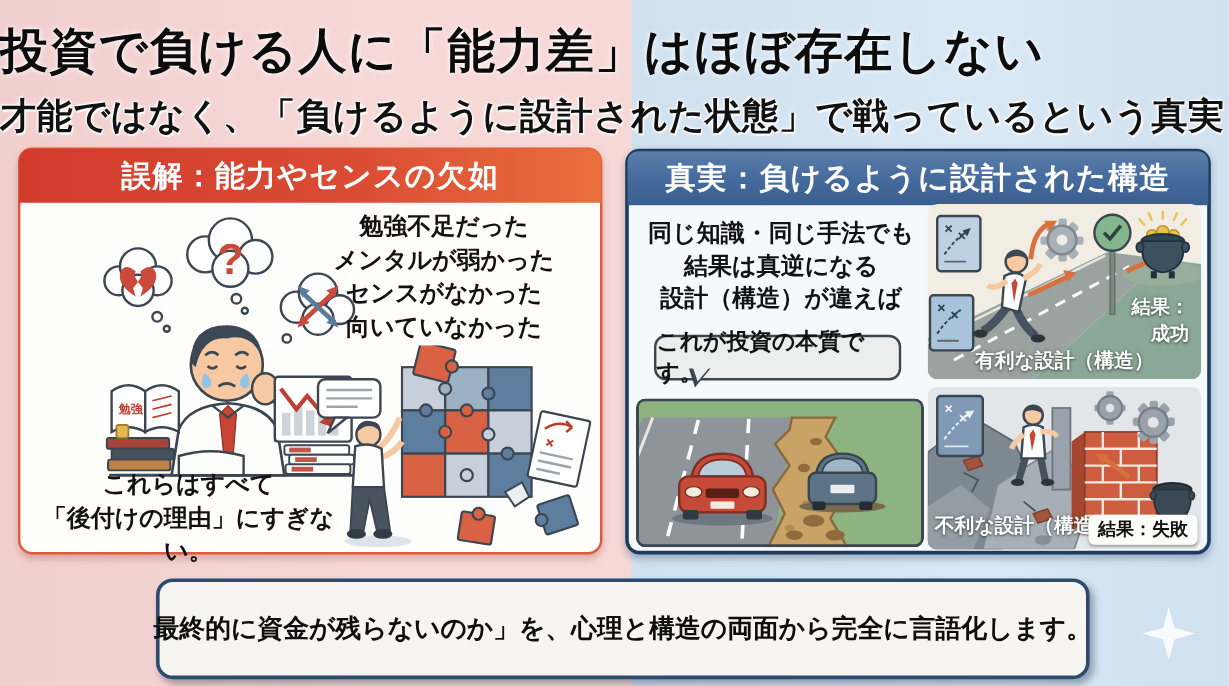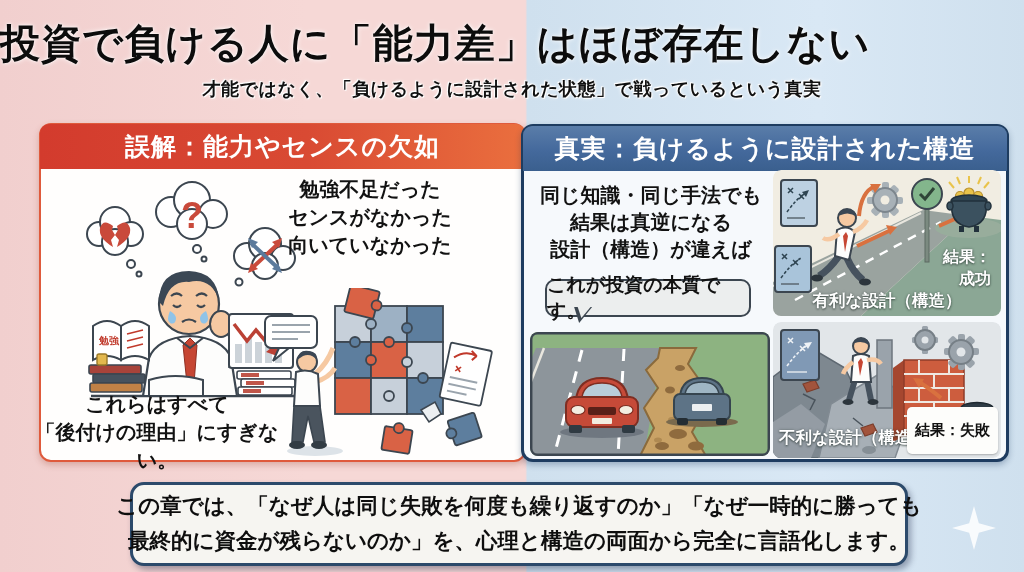--- a/index.html
+++ b/index.html
@@ -9,29 +9,29 @@
     background:linear-gradient(90deg,#f1cfce 0%,#f6d8d6 30%,#f6d8d6 51.3%,#cfe0ee 51.5%,#d9e8f5 80%,#cfe0ee 100%);
   }
   .abs{position:absolute;}
   
   .title{
     top:17px;left:0;width:1024px;text-align:left;
     font-size:40px;font-weight:900;color:#0c0c0c;letter-spacing:1px;line-height:1.3;
     text-shadow:0 0 5px rgba(255,255,255,.9),0 0 2px rgba(255,255,255,.9);
   }
   .subtitle{
-    top:77px;left:0;width:1024px;text-align:center;
-    font-size:18px;font-weight:900;color:#111;letter-spacing:.5px;
+    top:77px;left:0;width:1024px;
+    font-size:30px;font-weight:900;color:#111;letter-spacing:.5px;
     text-shadow:0 0 4px #fff,0 0 2px #fff,1px 1px 0 #fff,-1px -1px 0 #fff;
   }
   
   .panel{border-radius:12px;box-sizing:border-box;}
   .panel-left{
     left:15px;top:123px;width:487px;height:339px;background:#fffefd;
-    border:2.5px solid #df5a3c;box-shadow:0 3px 6px rgba(150,60,40,.28);margin-left:24px;
+    border:2.5px solid #df5a3c;box-shadow:0 3px 6px rgba(150,60,40,.28);
   }
   .panel-right{
     left:521px;top:124px;width:488px;height:338px;background:#f6f9fc;
     border:3px solid #1e3c60;box-shadow:0 3px 6px rgba(20,50,90,.3);
   }
   .panel-header{
     position:absolute;left:-1px;top:-1px;right:-1px;height:45px;
     border-radius:9px 9px 0 0;display:flex;align-items:center;justify-content:center;
     color:#fff;font-size:25px;font-weight:900;letter-spacing:1px;
   }
@@ -72,21 +72,21 @@
   .fig-failure{left:773px;top:322px;width:228px;height:136px;}
   .overlay-label{
     position:absolute;color:#fff;font-weight:900;
     text-shadow:0 1px 2px rgba(30,45,40,.65),0 0 3px rgba(30,45,40,.4);
   }
   .result-success{right:10px;top:76px;font-size:16px;line-height:22px;text-align:right;}
   .favorable-label{left:0;right:0;bottom:4px;text-align:center;font-size:16.5px;}
   .unfavorable-label{left:6px;bottom:9px;font-size:16.5px;}
   .failure-badge{
     position:absolute;right:3px;bottom:4px;background:#fdfdfb;color:#111;
-    font-size:15px;font-weight:900;padding:14px 8px;border-radius:5px;
+    font-size:15px;font-weight:900;padding:3px 8px;border-radius:5px;
     box-shadow:0 1px 2px rgba(0,0,0,.25);
     margin-left:45px;
   }
   
   .footer-box{
     left:130px;top:482px;width:778px;height:84px;box-sizing:border-box;
     background:#f6f5f1;border:3px solid #2c4a6b;border-radius:14px;
     box-shadow:3px 4px 6px rgba(40,50,80,.4);
     display:flex;flex-direction:column;align-items:center;justify-content:center;
   }
@@ -201,20 +201,21 @@
       <rect x="153" y="215" width="54" height="8" rx="2" fill="#fff" stroke="#3c4650" stroke-width="1.6"></rect>
       <rect x="156" y="201" width="18" height="4" fill="#c0564a"></rect>
       <rect x="161" y="209" width="18" height="4" fill="#c0564a"></rect>
       <rect x="158" y="217" width="18" height="4" fill="#c0564a"></rect>
     </g>
   </svg>
 </div>
 
 <div class="abs reasons">
   <div>勉強不足だった</div>
+  <div>メンタルが弱かった</div>
   <div>センスがなかった</div>
   <div>向いていなかった</div>
 </div>
 
 <div class="abs illo" style="left:263px;top:288px;width:235px;height:172px;">
   <svg width="235" height="172" viewBox="0 0 235 172">
     <ellipse cx="52" cy="163" rx="28" ry="5" fill="#dde3e8"></ellipse>
 
     <g>
       <rect x="2" y="28" width="52" height="32" rx="6" fill="#fff" stroke="#3c4650" stroke-width="2"></rect>
@@ -526,17 +527,16 @@
       <polygon points="88,36 85,40 87,54 90,40" fill="#c64633"></polygon>
       <circle cx="88" cy="24" r="8" fill="#f6c9a2" stroke="#3c4650" stroke-width="2"></circle>
       <path d="M80 22 Q82 15 90 16 Q96 17 96 23 Q89 18 82 21 Z" fill="#3b4754"></path>
     </g>
   </svg>
   <div class="overlay-label unfavorable-label">不利な設計（構造）</div>
   <div class="failure-badge">結果：失敗</div>
 </div>
 
 <div class="abs footer-box">
-  <div class="footer-line">この章では、「なぜ人は同じ失敗を何度も繰り返すのか」「なぜ一時的に勝っても</div>
   <div class="footer-line">最終的に資金が残らないのか」を、心理と構造の両面から完全に言語化します。</div>
 </div>
 
 <div class="abs sparkle"></div>
 
 </body></html>

